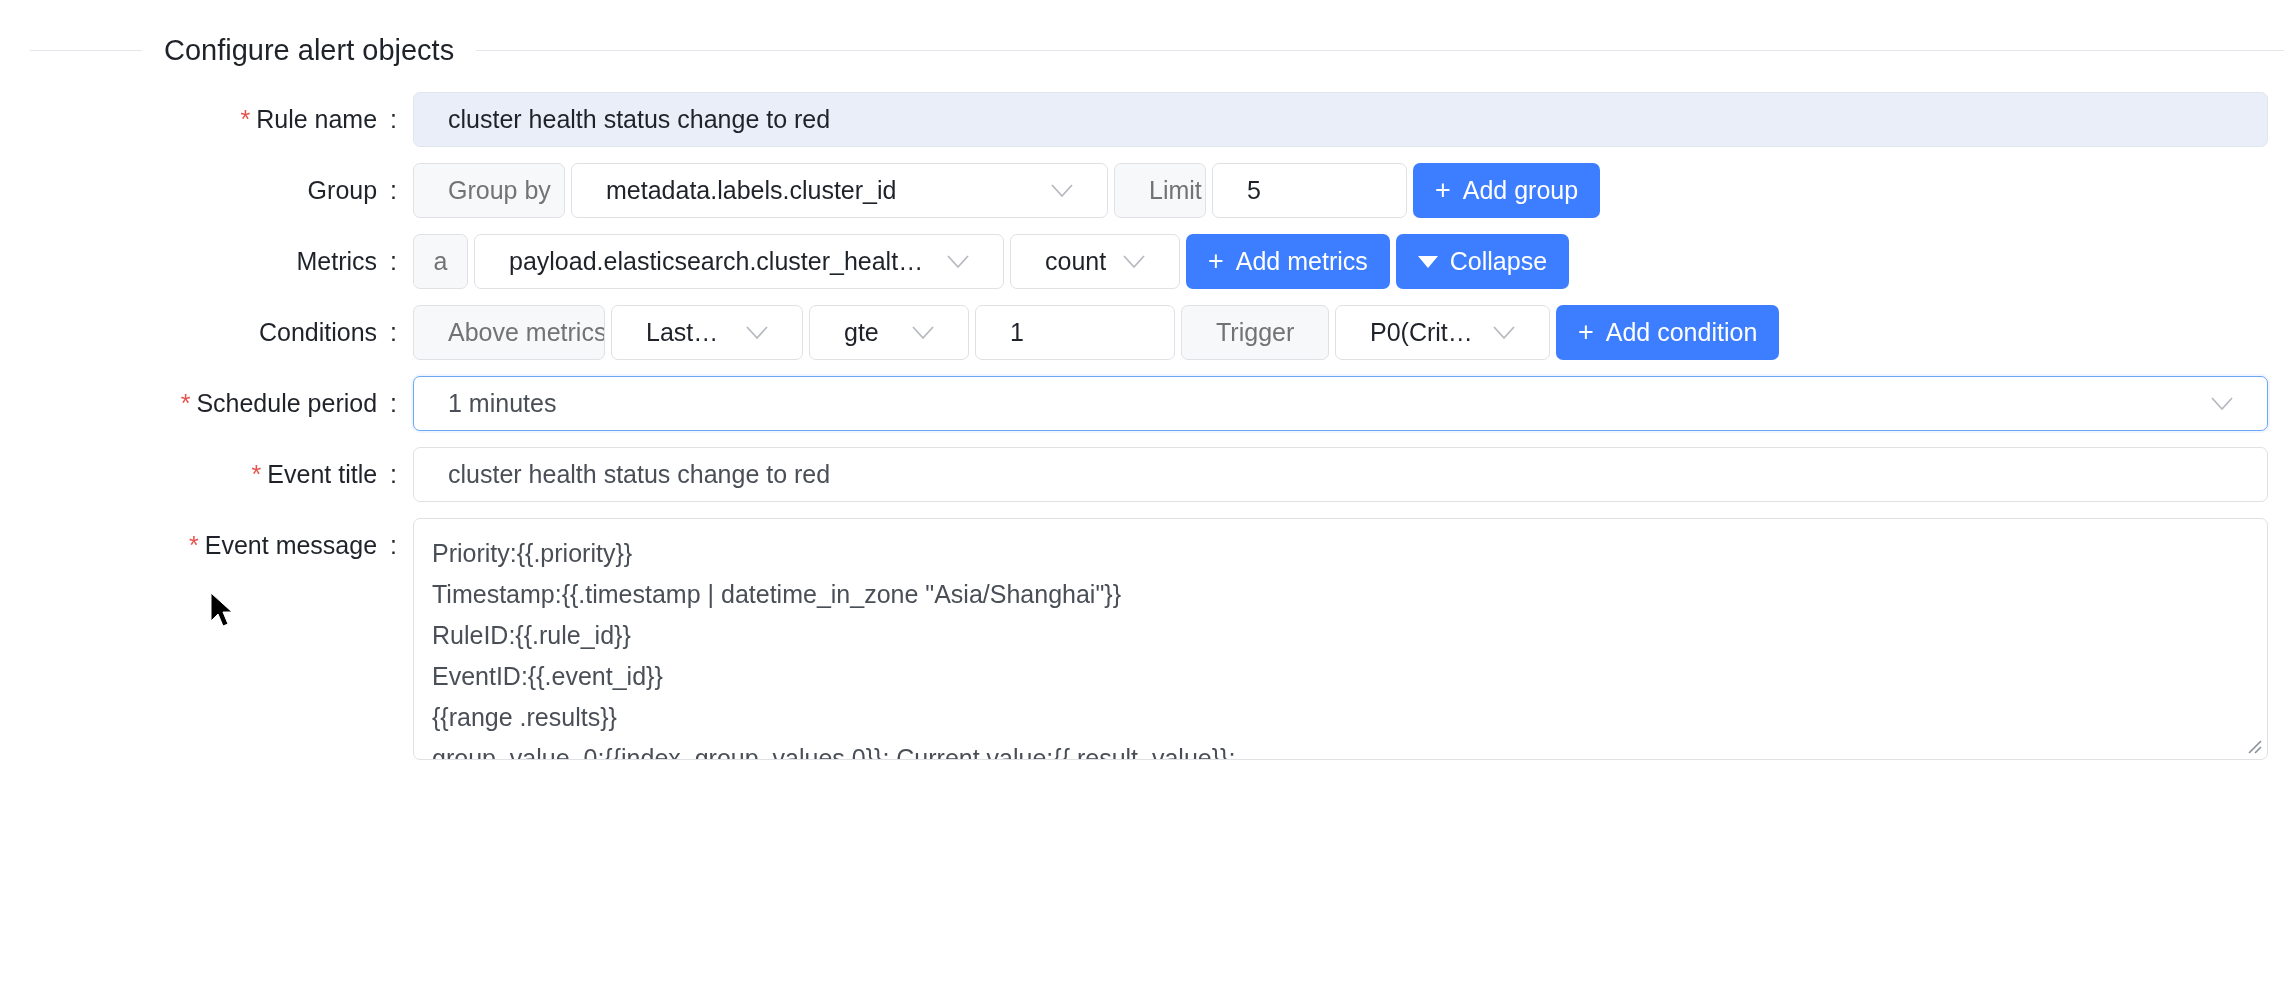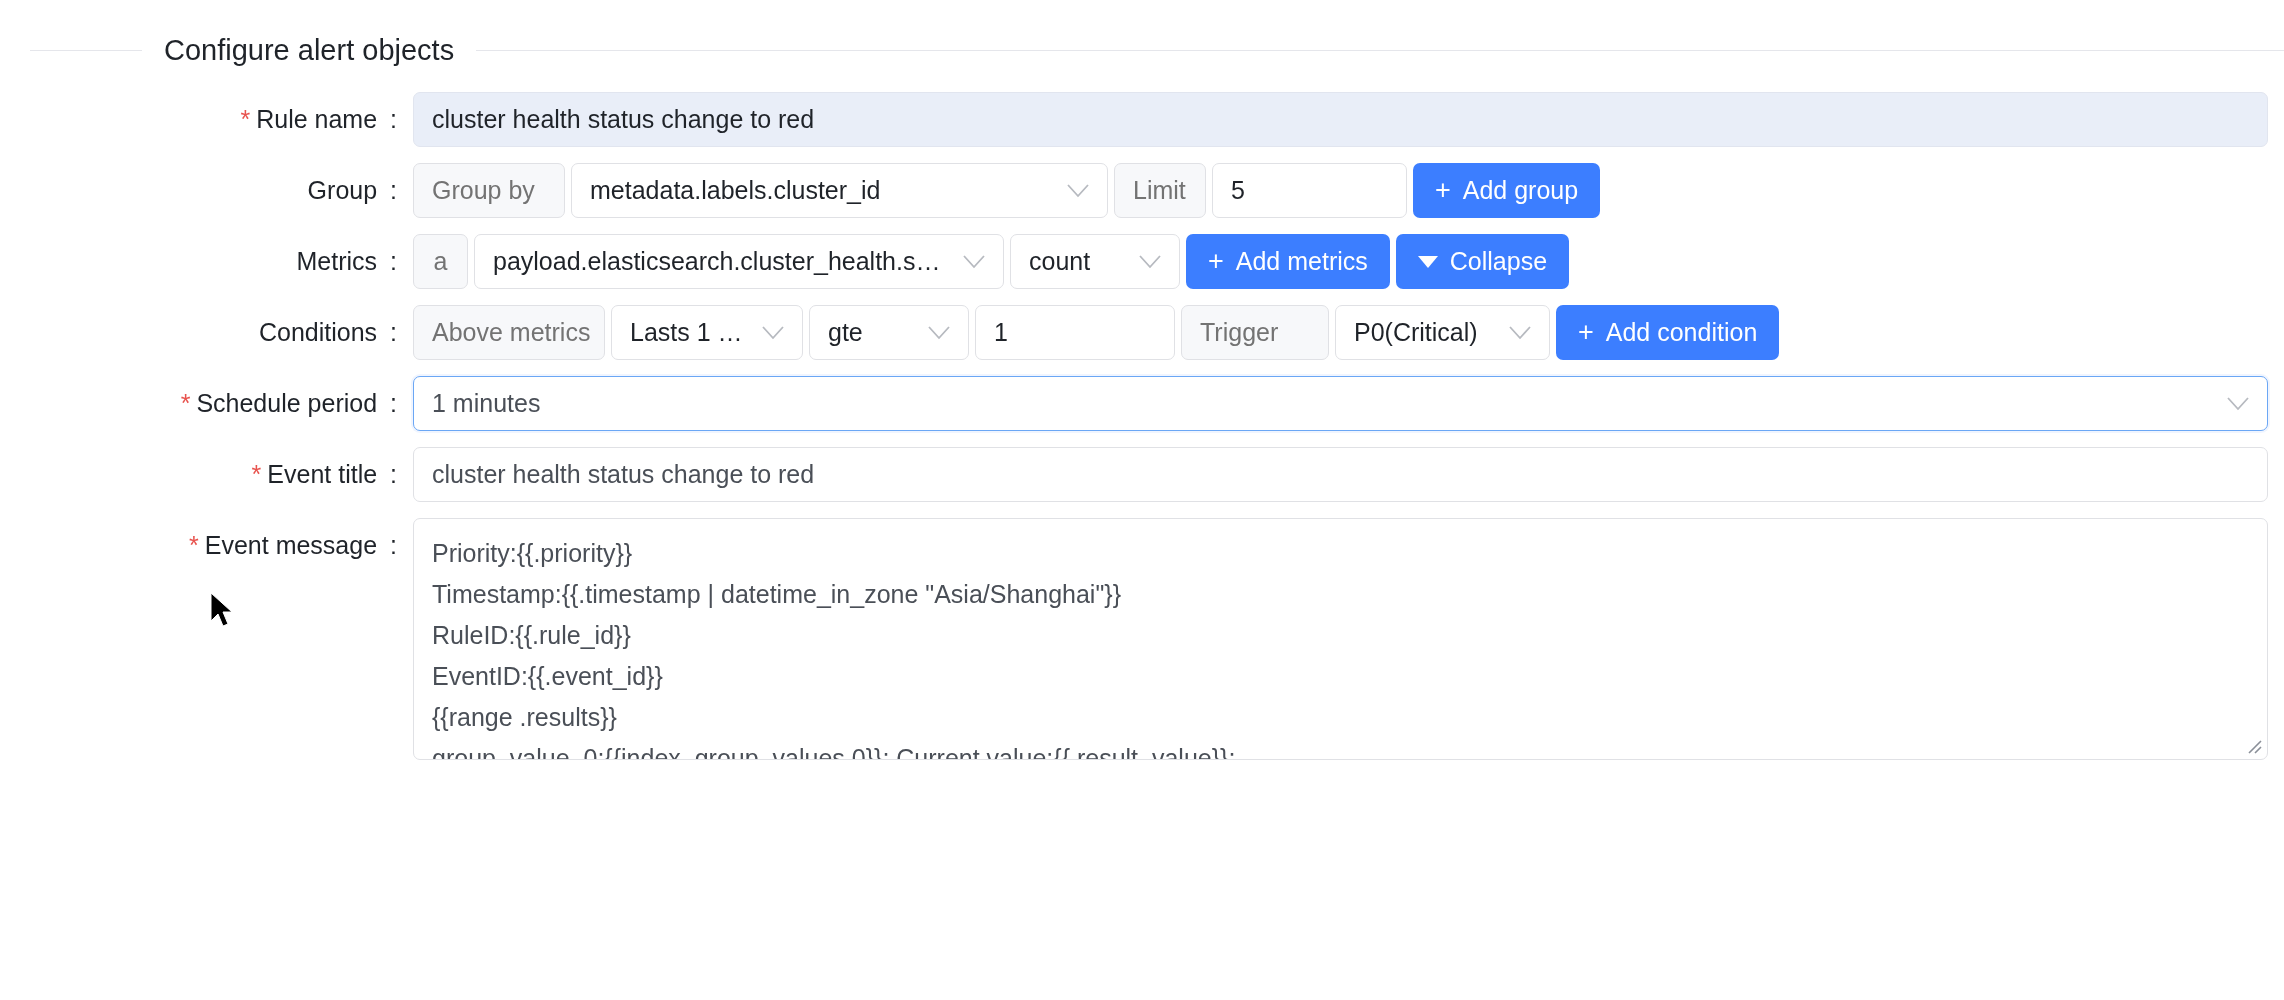--- a/index.html
+++ b/index.html
@@ -95,21 +95,21 @@
   
   .ctl {
     box-sizing: border-box;
     height: 55px;
     border: 1px solid #e0e1e5;
     border-radius: 7px;
     background: #ffffff;
     font-size: 25px;
     line-height: 53px;
     color: #1f2329;
-    padding: 0 18px;
+    padding: 0 34px;
     white-space: nowrap;
     overflow: hidden;
   }
   .addon {
     background: #f7f8fa;
     color: #737373;
     flex: 0 0 auto;
   }
   .select {
     position: relative;

